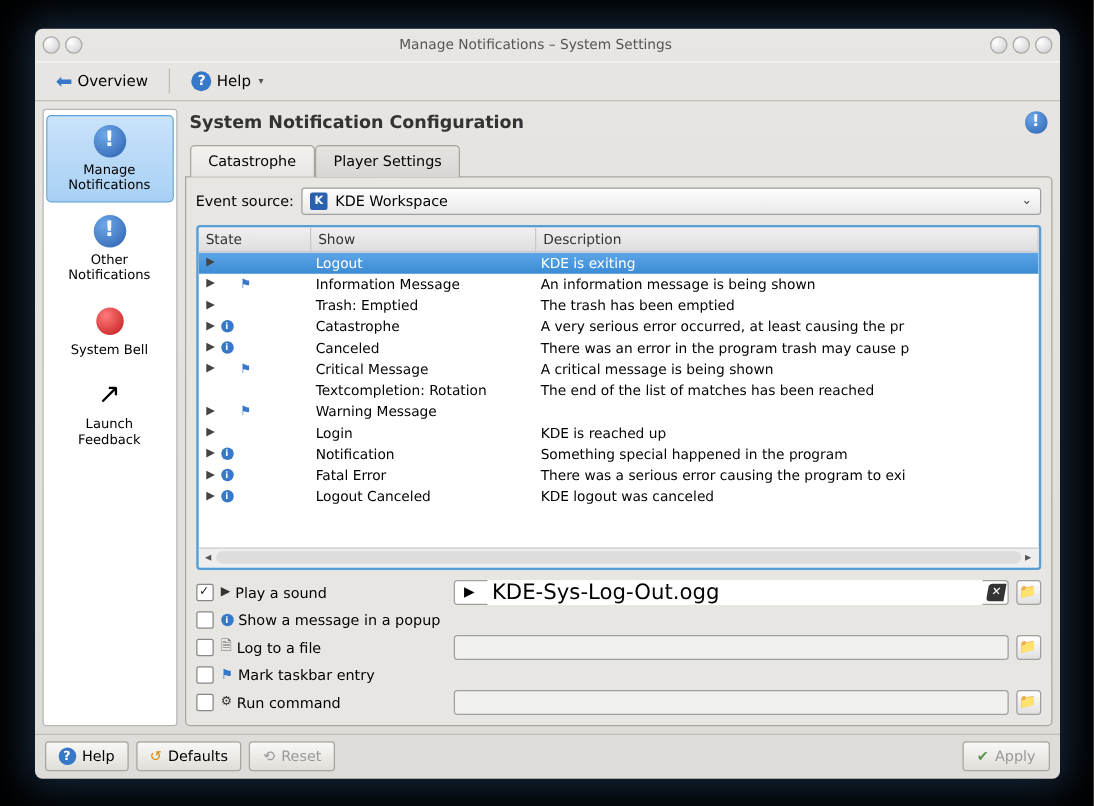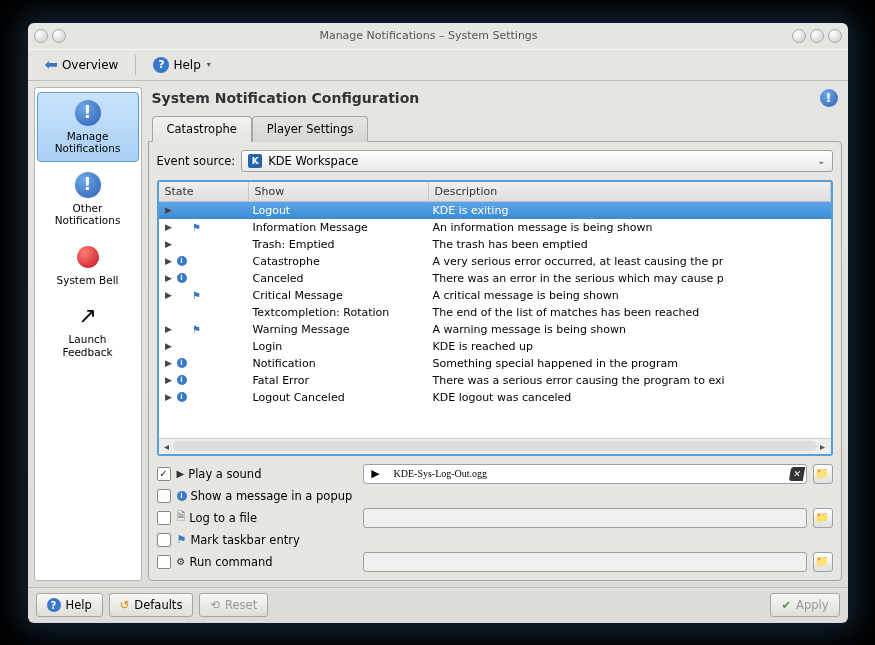--- a/index.html
+++ b/index.html
@@ -59,21 +59,21 @@
 .opt-label { display: flex; align-items: center; gap: 4px; min-width: 180px; }
 .opt-input { flex: 1; height: 20px; border: 1px solid #a0a0a0; border-radius: 3px; background: #fff; padding: 0 6px; font-size: 11px; }
 .opt-input.ro { background: #f0f0ee; }
 .opt-btn { width: 20px; height: 20px; border: 1px solid #a0a0a0; border-radius: 3px; background: linear-gradient(#fff,#e0e0e0); display: inline-flex; align-items: center; justify-content: center; font-size: 11px; cursor: pointer; }
 .play-ico-s { font-size: 10px; color: #333; }
 .file-ico { font-size: 11px; color: #666; }
 .flag-ico { font-size: 11px; color: #3878c8; }
 .gear-ico { font-size: 10px; color: #333; }
 .clear-x { margin-left: auto; width: 14px; height: 14px; background:#333; color:#fff; border-radius:3px 0 0 3px; font-size:9px; display:inline-flex; align-items:center; justify-content:center; cursor:pointer; transform: skewX(-10deg);}
 .sound-field { flex:1; display:flex; align-items:center; gap:4px; height:20px; border:1px solid #a0a0a0; border-radius:3px; background:#fff; padding:0 2px 0 2px; }
-.sound-field input { flex:1; border:none; outline:none; font-size:10px; padding:0 4px;font-family:Liberation Serif, serif; }
+.sound-field input { flex:1; border:none; outline:none; font-size:17px; padding:0 4px; }
 .bottom-bar { height: 36px; border-top: 1px solid #c0beb8; display: flex; align-items: center; padding: 0 8px; gap: 6px; }
 .btn { height: 24px; padding: 0 10px; border: 1px solid #a8a6a0; border-radius: 3px; background: linear-gradient(#f8f8f6,#e0ded8); font-size: 11.5px; display: inline-flex; align-items: center; gap: 5px; cursor: pointer; }
 .btn.disabled { color: #999; cursor: default; }
 .btn-spacer { flex: 1; }
 .drop-tri { font-size: 8px; color: #555; margin-left: 2px; }
 </style>
 </head>
 <body>
 
 <div class="window">
@@ -195,21 +195,21 @@
                 </div>
                 <div class="td-title">Catastrophe</div>
                 <div class="td-desc">A very serious error occurred, at least causing the pr</div>
               </div>
               <div class="tr">
                 <div class="td-state">
                   <span class="state-ico ico-play">▶</span>
                   <span class="ico-info-s">i</span>
                 </div>
                 <div class="td-title">Canceled</div>
-                <div class="td-desc">There was an error in the serious which may cause p</div>
+                <div class="td-desc">There was an error in the program trash may cause p</div>
               </div>
               <div class="tr">
                 <div class="td-state">
                   <span class="state-ico ico-play">▶</span>
                   <span class="state-ico"></span>
                   <span class="state-ico ico-flag">⚑</span>
                 </div>
                 <div class="td-title">Critical Message</div>
                 <div class="td-desc">A critical message is being shown</div>
               </div>
@@ -221,21 +221,20 @@
                 <div class="td-title">Textcompletion: Rotation</div>
                 <div class="td-desc">The end of the list of matches has been reached</div>
               </div>
               <div class="tr">
                 <div class="td-state">
                   <span class="state-ico ico-play">▶</span>
                   <span class="state-ico"></span>
                   <span class="state-ico ico-flag">⚑</span>
                 </div>
                 <div class="td-title">Warning Message</div>
-                <div class="td-desc">A warning message is being shown</div>
               </div>
               <div class="tr">
                 <div class="td-state">
                   <span class="state-ico ico-play">▶</span>
                   <span class="state-ico"></span>
                 </div>
                 <div class="td-title">Login</div>
                 <div class="td-desc">KDE is reached up</div>
               </div>
               <div class="tr">

